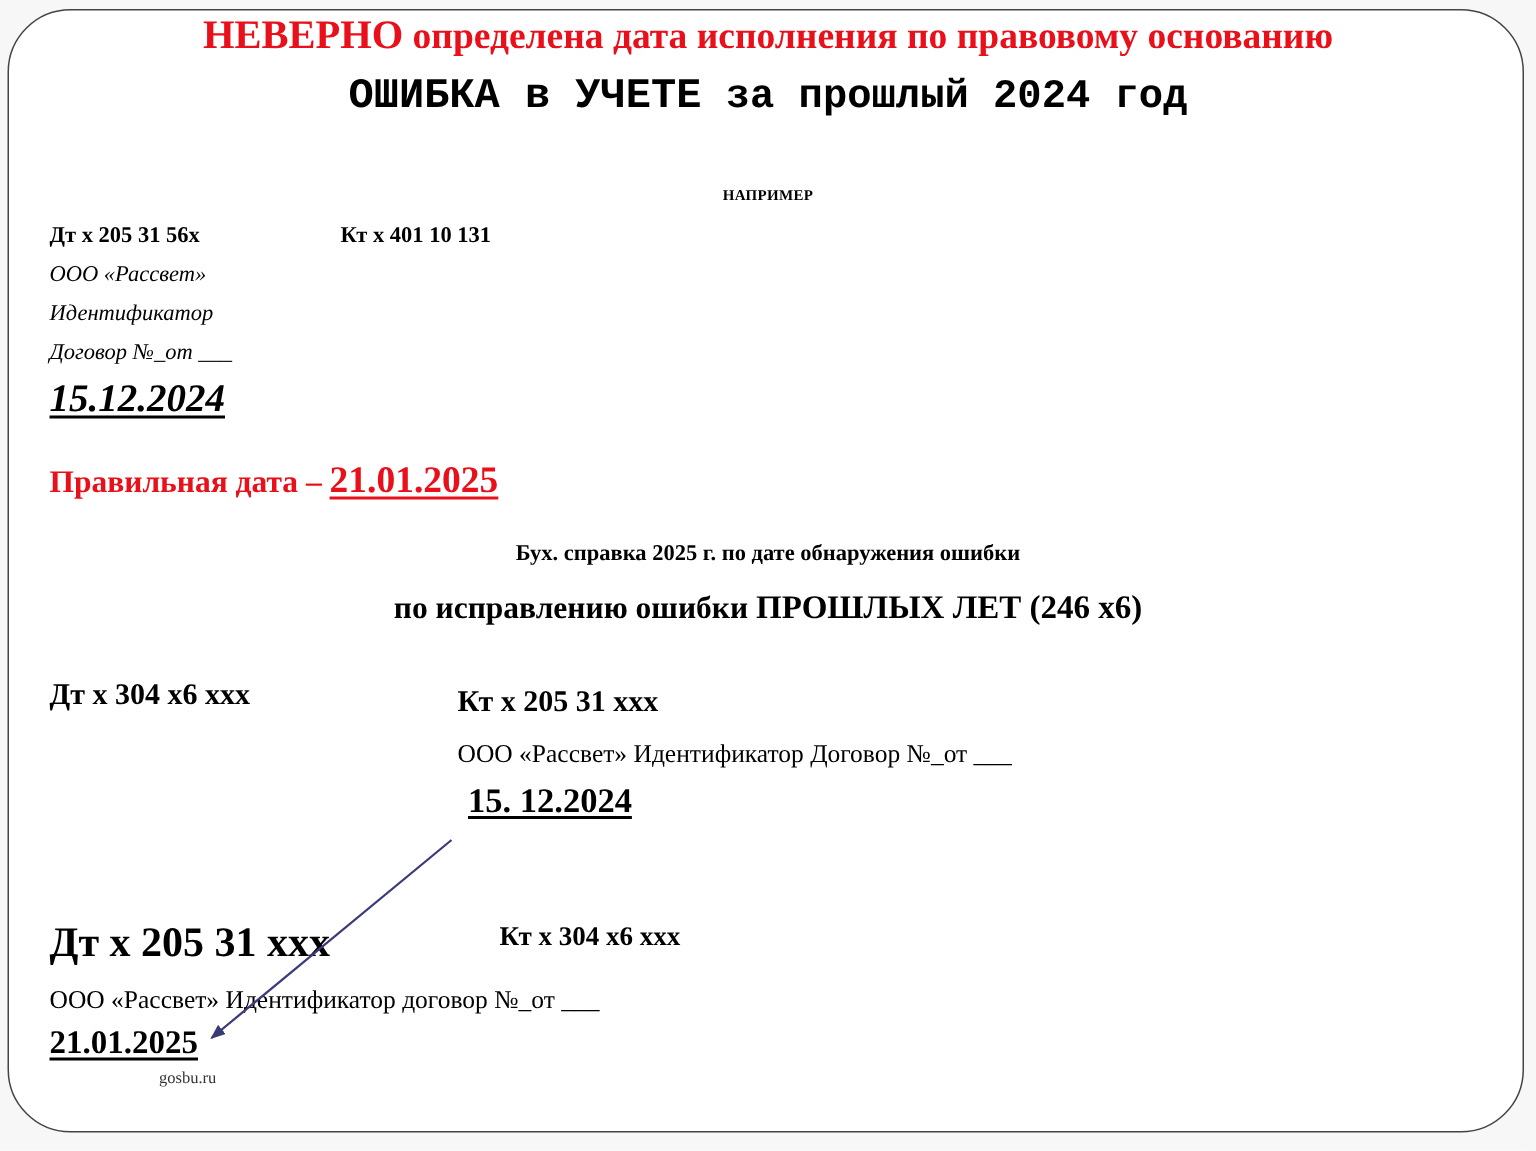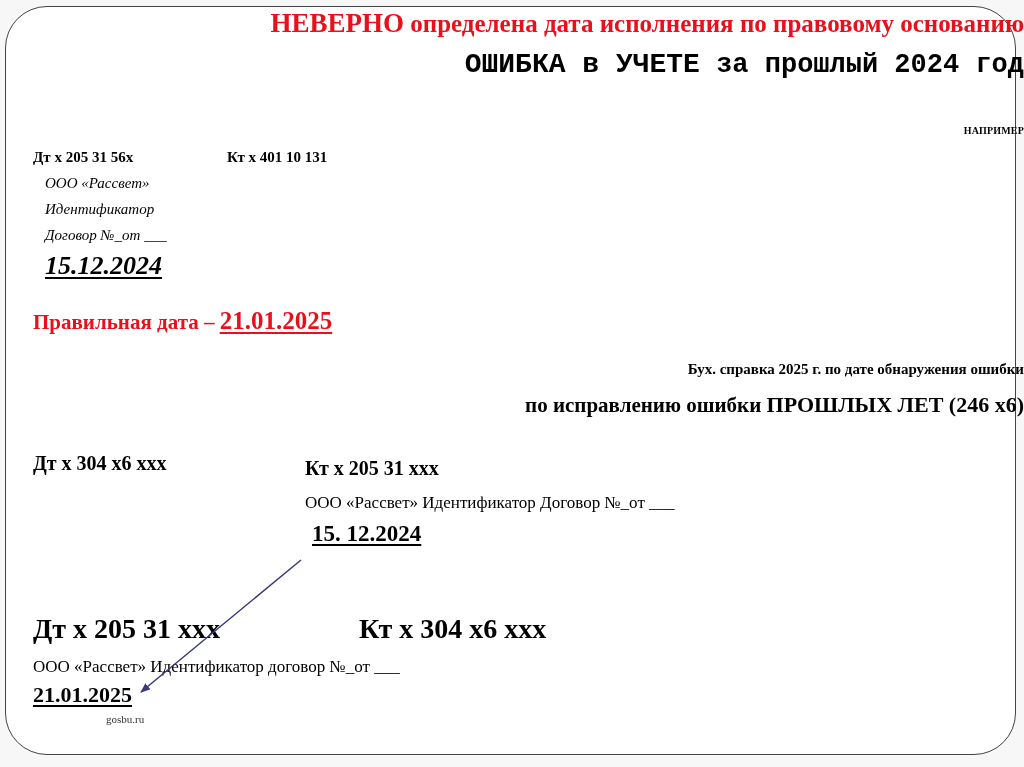--- a/index.html
+++ b/index.html
@@ -26,23 +26,23 @@
       border-radius: 42px;
       box-sizing: border-box;
     }
     .t {
       position: absolute;
       white-space: nowrap;
       line-height: 1;
     }
     .red { color: #e8101a; }
     .b { font-weight: bold; }
-    .i { font-style: italic; margin-left: 12px; }
+    .i { font-style: italic; }
     .u { text-decoration: underline; text-decoration-thickness: 2px; text-underline-offset: 3px; }
-    .center { left: 0; width: 1024px; text-align: right; }
+    .center { left: 0; width: 1024px; text-align: center; }
     svg.arrow {
       position: absolute;
       left: 0; top: 0;
       width: 1024px; height: 767px;
       pointer-events: none;
     }
   </style>
 </head>
 <body>
 
@@ -77,21 +77,21 @@
   <span>по исправлению ошибки</span>
   <span style="font-size:22px;">ПРОШЛЫХ ЛЕТ (246 х6)</span>
 </div>
 
 <div class="t b" style="left:33px; top:453px; font-size:20px;">Дт х 304 х6 ххх</div>
 <div class="t b" style="left:305px; top:458px; font-size:20px;">Кт х 205 31  ххх</div>
 <div class="t" style="left:305px; top:494px; font-size:17px;">ООО «Рассвет»   Идентификатор   Договор №_от ___</div>
 <div class="t b u" style="left:312px; top:522px; font-size:23px;">15. 12.2024</div>
 
 <div class="t b" style="left:33px; top:615px; font-size:28px;">Дт х 205 31 ххх</div>
-<div class="t b" style="left:359px; top:615px; font-size:28px;">Кт х 304 х6 ххх</div>
+<div class="t b" style="left:333px; top:615px; font-size:18px;">Кт х 304 х6 ххх</div>
 <div class="t" style="left:33px; top:658px; font-size:17px;">ООО «Рассвет»  Идентификатор   договор №_от ___</div>
 <div class="t b u" style="left:33px; top:684px; font-size:22px;">21.01.2025</div>
 
 <div class="t" style="left:106px; top:714px; font-size:11px; color:#333;">gosbu.ru</div>
 
 <svg class="arrow" viewBox="0 0 1024 767">
   <defs>
     <marker id="ah" markerWidth="10" markerHeight="8" refX="9" refY="4" orient="auto" markerUnits="userSpaceOnUse">
       <path d="M0,0 L10,4 L0,8 Z" fill="#3a3a78"></path>
     </marker>

